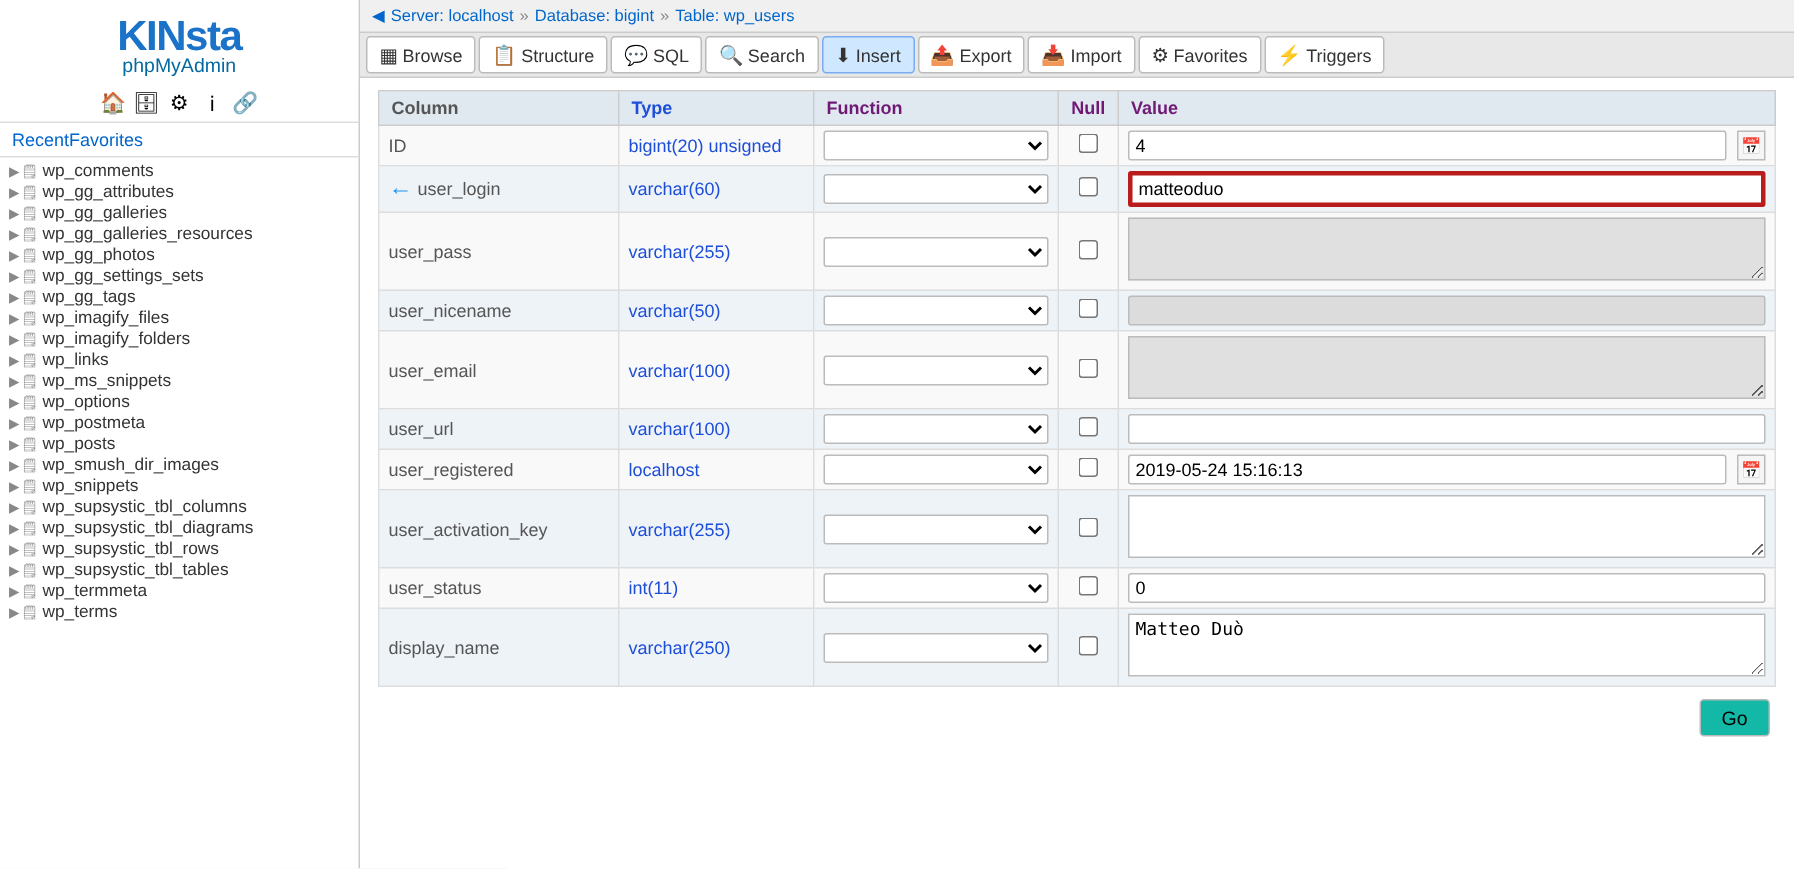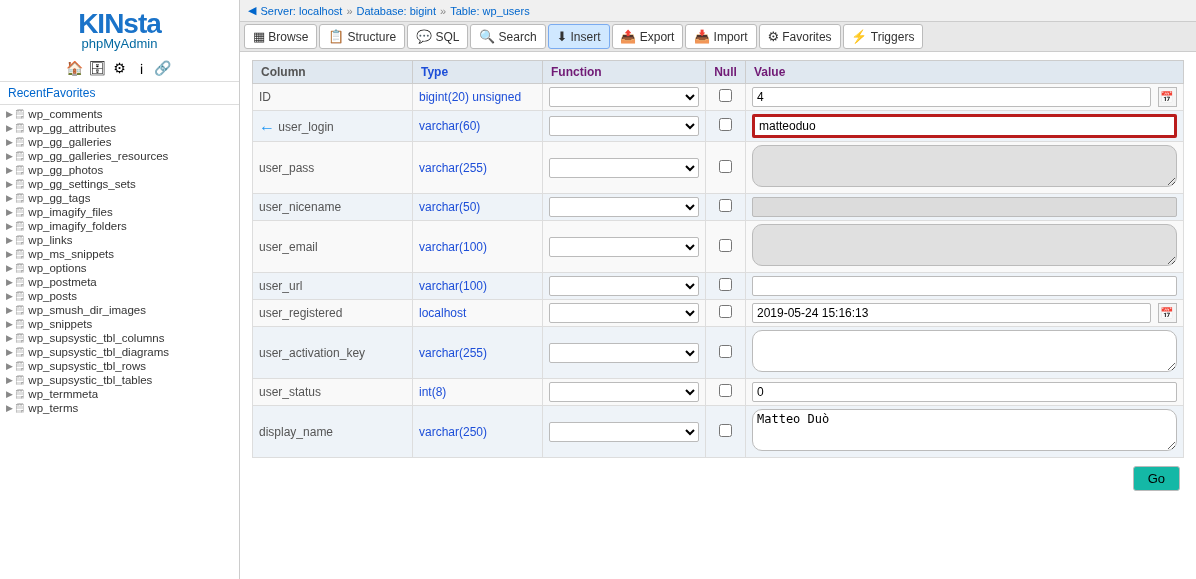--- a/index.html
+++ b/index.html
@@ -173,21 +173,21 @@
       width: 100%;
       background: #fff;
     }
     input.val-input.highlighted {
       border: 3px solid #b91c1c;
       outline: none;
     }
     textarea.val-textarea {
       padding: 2px 4px;
       border: 1px solid #bbb;
-      border-radius: 10px;
+      border-radius: 0;
       font-size: 12px;
       width: 100%;
       height: 42px;
       resize: vertical;
       background: #fff;
     }
     .null-checkbox {
       cursor: pointer;
     }
     .arrow-icon {
@@ -541,21 +541,21 @@
           </tr>
           <tr>
             <td class="col-column"><span>user_activation_key</span></td>
             <td class="col-type">varchar(255)</td>
             <td class="col-function"><select class="func-select"><option value=""></option></select></td>
             <td class="col-null"><input type="checkbox" class="null-checkbox" style=""></td>
             <td class="col-value"><textarea class="val-textarea" style=""></textarea></td>
           </tr>
           <tr>
             <td class="col-column"><span>user_status</span></td>
-            <td class="col-type">int(8)</td>
+            <td class="col-type">int(11)</td>
             <td class="col-function"><select class="func-select"><option value=""></option></select></td>
             <td class="col-null"><input type="checkbox" class="null-checkbox" style=""></td>
             <td class="col-value">
               <div class="val-row-inline">
                 <input type="text" class="val-input" value="0" style="">
               </div>
             </td>
           </tr>
           <tr>
             <td class="col-column"><span>display_name</span></td>

